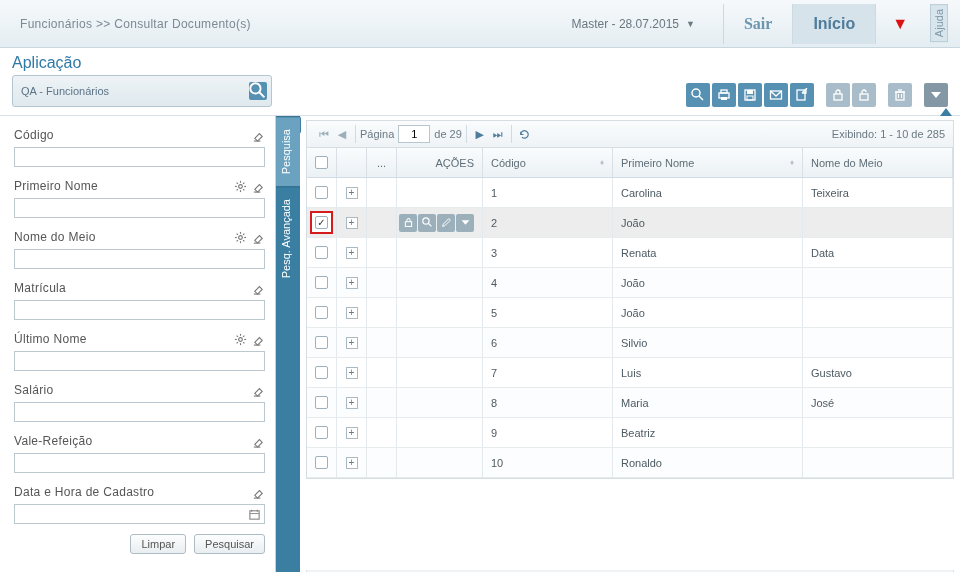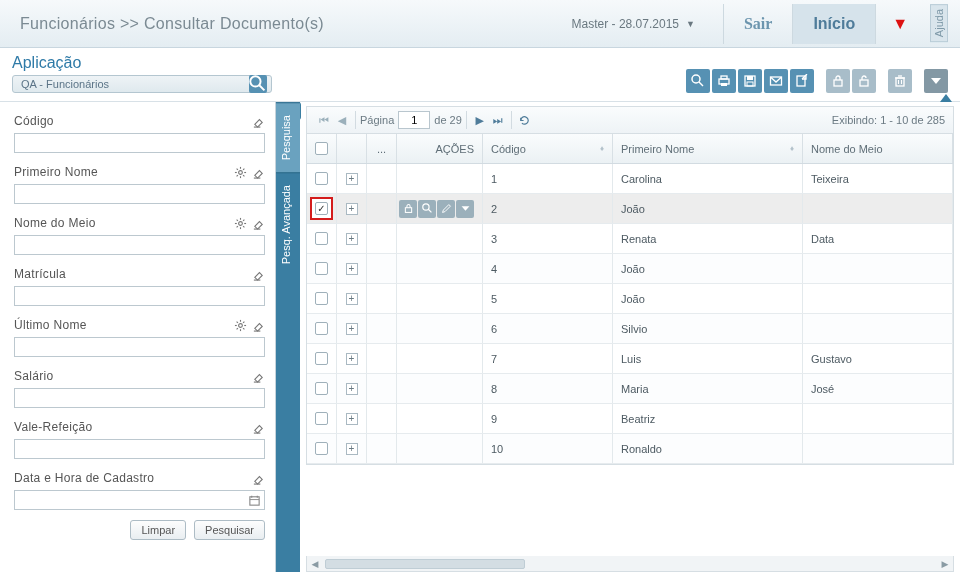--- a/index.html
+++ b/index.html
@@ -1,35 +1,35 @@
 <!DOCTYPE html>
 <html><head>
 <meta charset="utf-8">
 <style>
   * { box-sizing: border-box; margin: 0; padding: 0; }
   body { font-family: Arial, Helvetica, sans-serif; font-size: 12px; color: #444; background: #fff; width: 960px; height: 572px; overflow: hidden; position: relative; }
 
   
   .header { height: 48px; background: linear-gradient(#f6f9fb, #e4edf2); border-bottom: 1px solid #c8d6df; display: flex; align-items: center; padding: 0 12px 0 20px; }
-  .header-title { font-size: 16px; color: #7b8a93; font-weight: 400; letter-spacing: .3px;}
+  .header-title { font-size: 12px; color: #7b8a93; font-weight: 400; letter-spacing: .3px;}
   .header-title .sep { color: #7b8a93; }
   .header-spacer { flex: 1; }
   .user-info { font-size: 12px; color: #6a7880; margin-right: 28px; display:flex; align-items:center; gap:7px;}
   .user-info .tri { font-size:9px; color:#6a7880;}
   .btn-top { height: 40px; display:flex; align-items:center; justify-content:center; padding: 0 20px; font-size: 16px; font-weight: bold; border-left: 1px solid #cdd9e0; cursor:pointer;}
   .btn-sair { color:#6c95ae;font-family:Liberation Serif, serif; }
   .btn-inicio { background:#d6e3eb; color:#4f7c9a; }
   .btn-red { color:#d11; padding:0 16px;}
   .ajuda { writing-mode: vertical-rl; transform: rotate(180deg); font-size:11px; color:#7e99a8; background:#d9e5ec; padding:4px 2px; border:1px solid #b9ccd7; cursor:pointer; margin-left:6px;}
 
   
   .approw { padding: 6px 12px 8px 12px; border-bottom:1px solid #d8e1e7; display:flex; align-items:flex-end;}
   .app-left { display:flex; flex-direction:column;}
   .app-label { color:#2e7aa7; font-size:16px; margin-bottom:3px;}
-  .app-select { width: 260px; height:18px; background: linear-gradient(#eef3f6,#dfe9ee); border:1px solid #b4c6d0; border-radius:3px; display:flex; align-items:center; padding:0 4px 0 8px; color:#5b7487; font-size:11px;}
+  .app-select { width: 260px; height:32px; background: linear-gradient(#eef3f6,#dfe9ee); border:1px solid #b4c6d0; border-radius:3px; display:flex; align-items:center; padding:0 4px 0 8px; color:#5b7487; font-size:11px;}
   .app-select .srch { margin-left:auto; width:18px; height:18px; background:#5691b3; border-radius:2px; display:flex; align-items:center; justify-content:center; color:#fff; font-size:11px;}
   .toolbar-right { margin-left:auto; display:flex; align-items:center; gap:2px;}
   .tb { width:24px; height:24px; background:#5691b3; border-radius:2px; display:flex; align-items:center; justify-content:center; color:#fff; cursor:pointer;}
   .tb.light { background:#a8bdc9;}
   .tb.gray { background:#8398a4;}
   .tb svg { width:14px; height:14px; }
   .tb-gap { width:8px;}
 
   
   .main { display:flex; height: calc(572px - 48px - 48px); }

